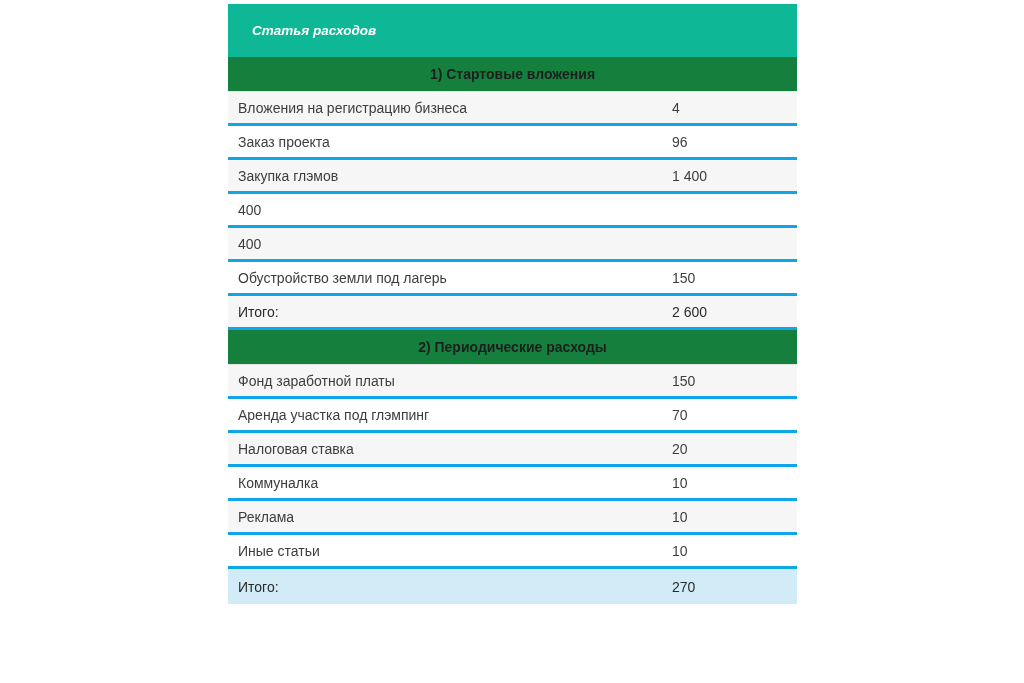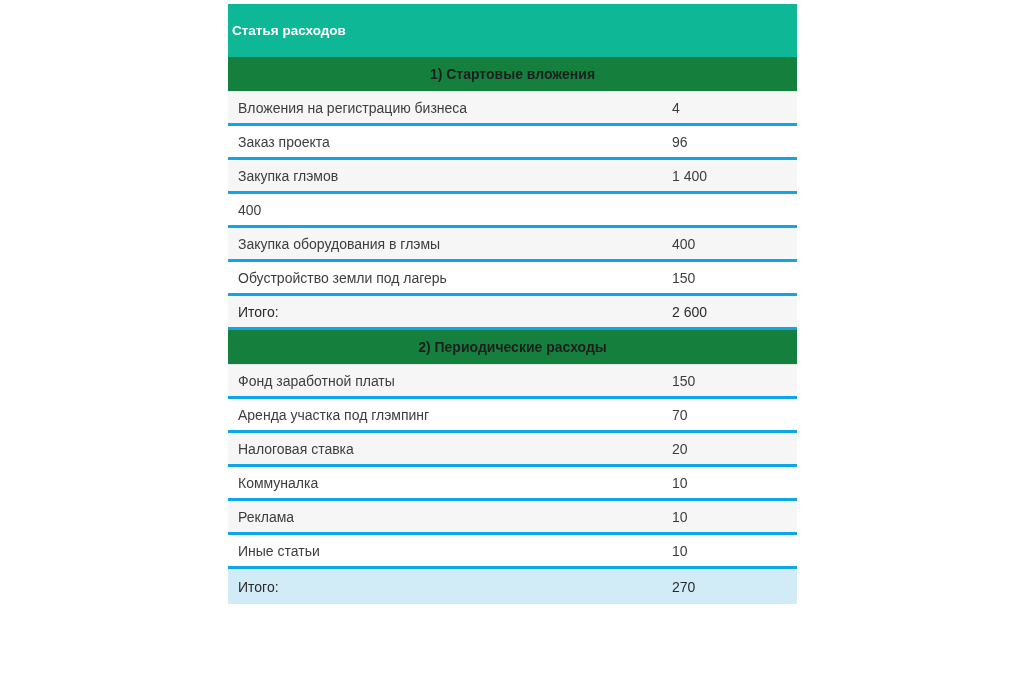--- a/index.html
+++ b/index.html
@@ -18,21 +18,22 @@
     display: flex;
     background: #0eb795;
     color: #ffffff;
     height: 53px;
     align-items: center;
     font-size: 13.5px;
     font-weight: bold;
   }
   .thead .col-label {
     width: 434px;
-    padding-left: 4px;
+    padding-left: 24px;
+    font-style: italic;
   }
   .thead .col-amount {
     width: 135px;
     padding-left: 10px;
     line-height: 17px;
   }
   .section-title {
     height: 35px;
     display: flex;
     align-items: center;
@@ -101,21 +102,20 @@
       <div class="row">
         <div class="cell-label">Закупка глэмов</div>
         <div class="cell-value">1 400</div>
       </div>
 
       <div class="row">
         <div class="cell-value">400</div>
       </div>
 
       <div class="row">
-        <div class="cell-label">Закупка оборудования в глэмы</div>
         <div class="cell-value">400</div>
       </div>
 
       <div class="row">
         <div class="cell-label">Обустройство земли под лагерь</div>
         <div class="cell-value">150</div>
       </div>
 
 
     </div>

